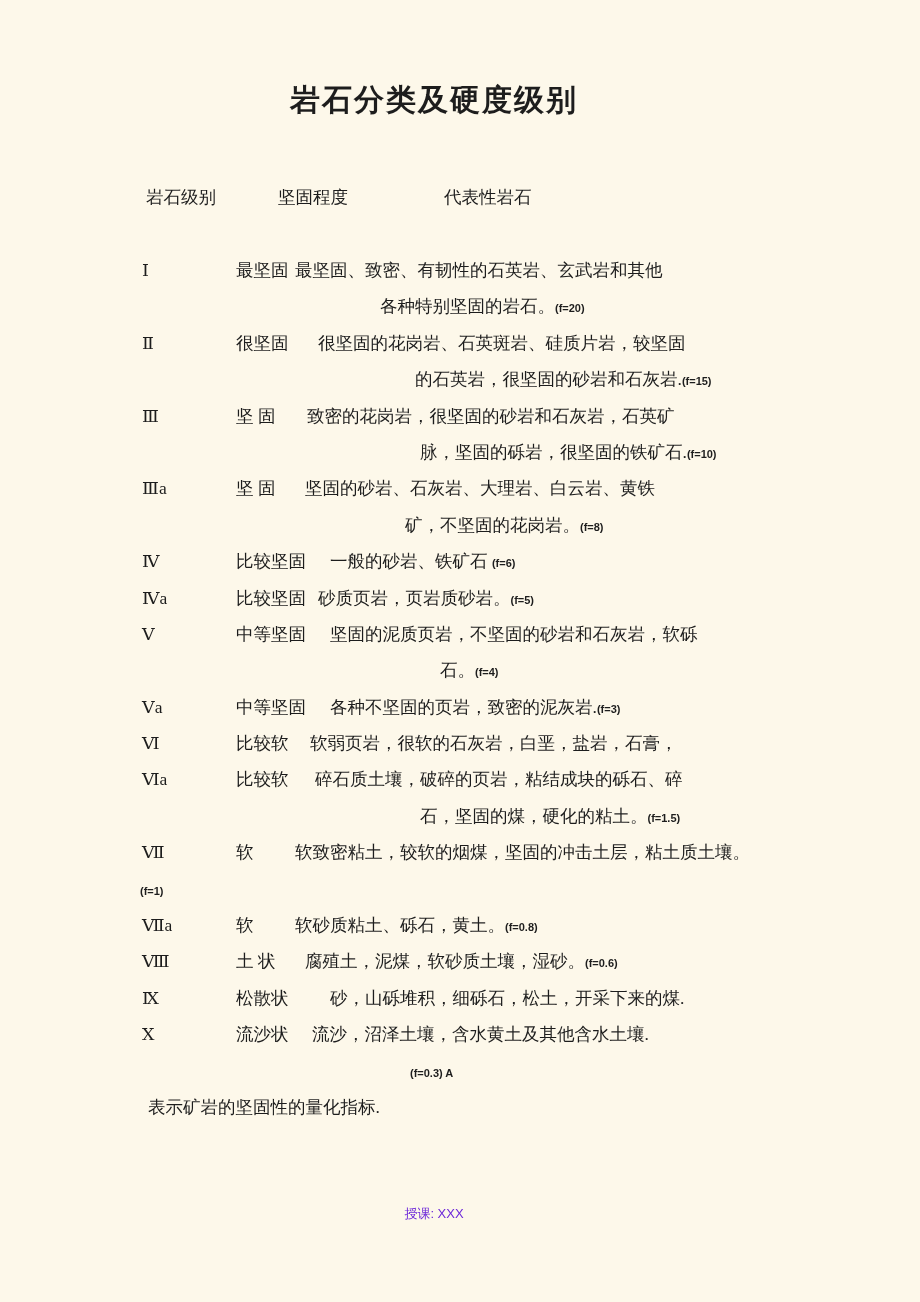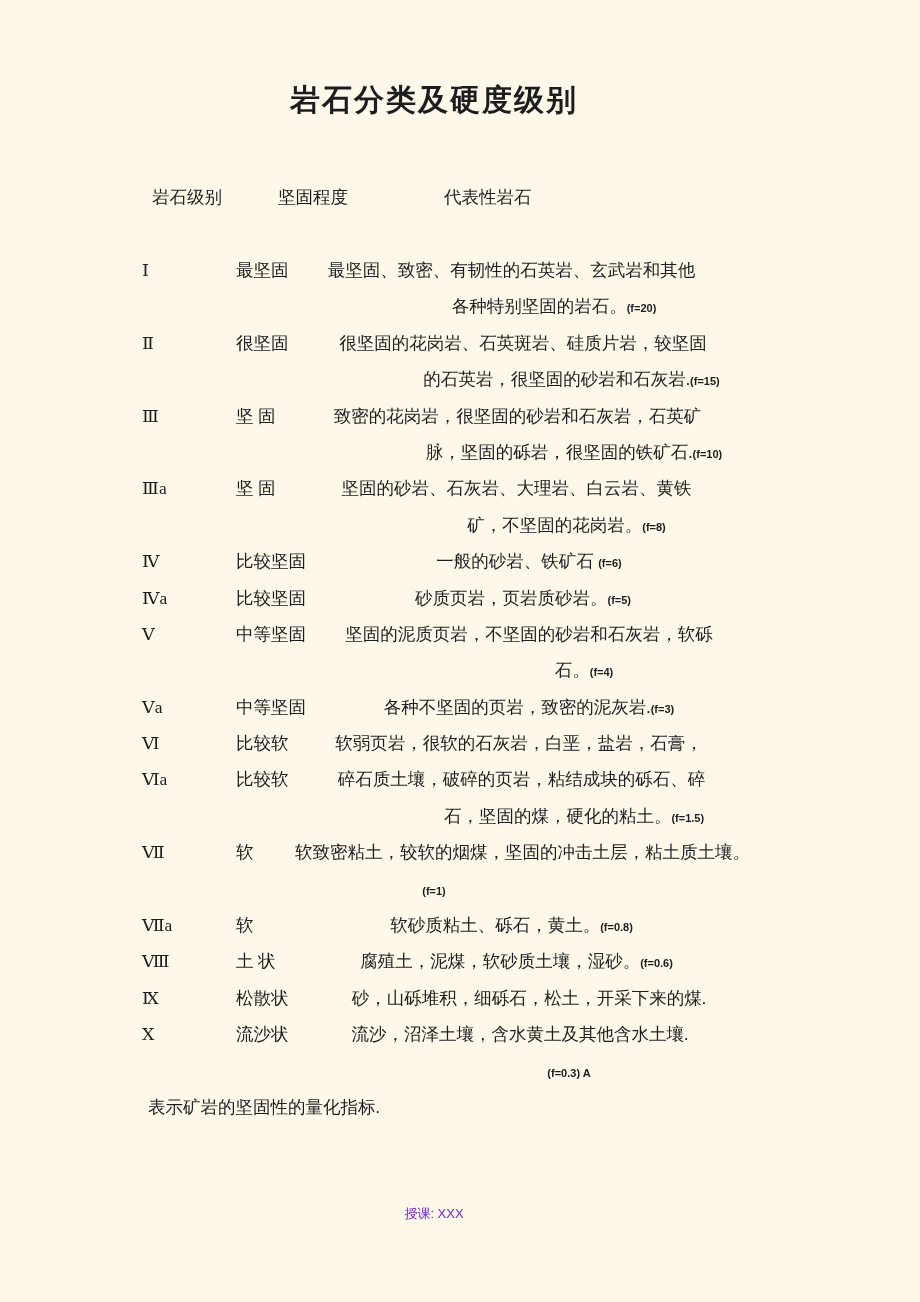--- a/index.html
+++ b/index.html
@@ -27,34 +27,34 @@
     letter-spacing: 2px;
   }
   .header-row {
     position: relative;
     margin-top: 58px;
     height: 37px;
     line-height: 37px;
     font-size: 17.5px;
   }
   .header-row .hdr { position: absolute; top: 0; white-space: nowrap; }
-  .hdr-grade { left: 12px; }
+  .hdr-grade { left: 6px; }
   .hdr-firm  { left: 138px; }
   .hdr-rep   { left: 304px; }
   .rock-table { margin-top: 36px; font-size: 17.5px; }
   .row { position: relative; }
   .grade {
     position: absolute; left: 2px; top: 0;
     line-height: 36.4px; white-space: nowrap;
   }
   .firm {
     position: absolute; left: 96px; top: 0;
     line-height: 36.4px; white-space: nowrap;
   }
-  .desc { margin-left: 155px; text-align: center; }
+  .desc { margin-left: 155px; }
   .line { white-space: nowrap; height: 36.4px; line-height: 36.4px; }
   .line.full { margin-left: -155px; }
   .fval {
     font-family: "Liberation Sans", "DejaVu Sans", sans-serif;
     font-weight: bold;
     font-size: 11px;
   }
   .footnote {
     padding-left: 8px;
     font-size: 17.5px;

